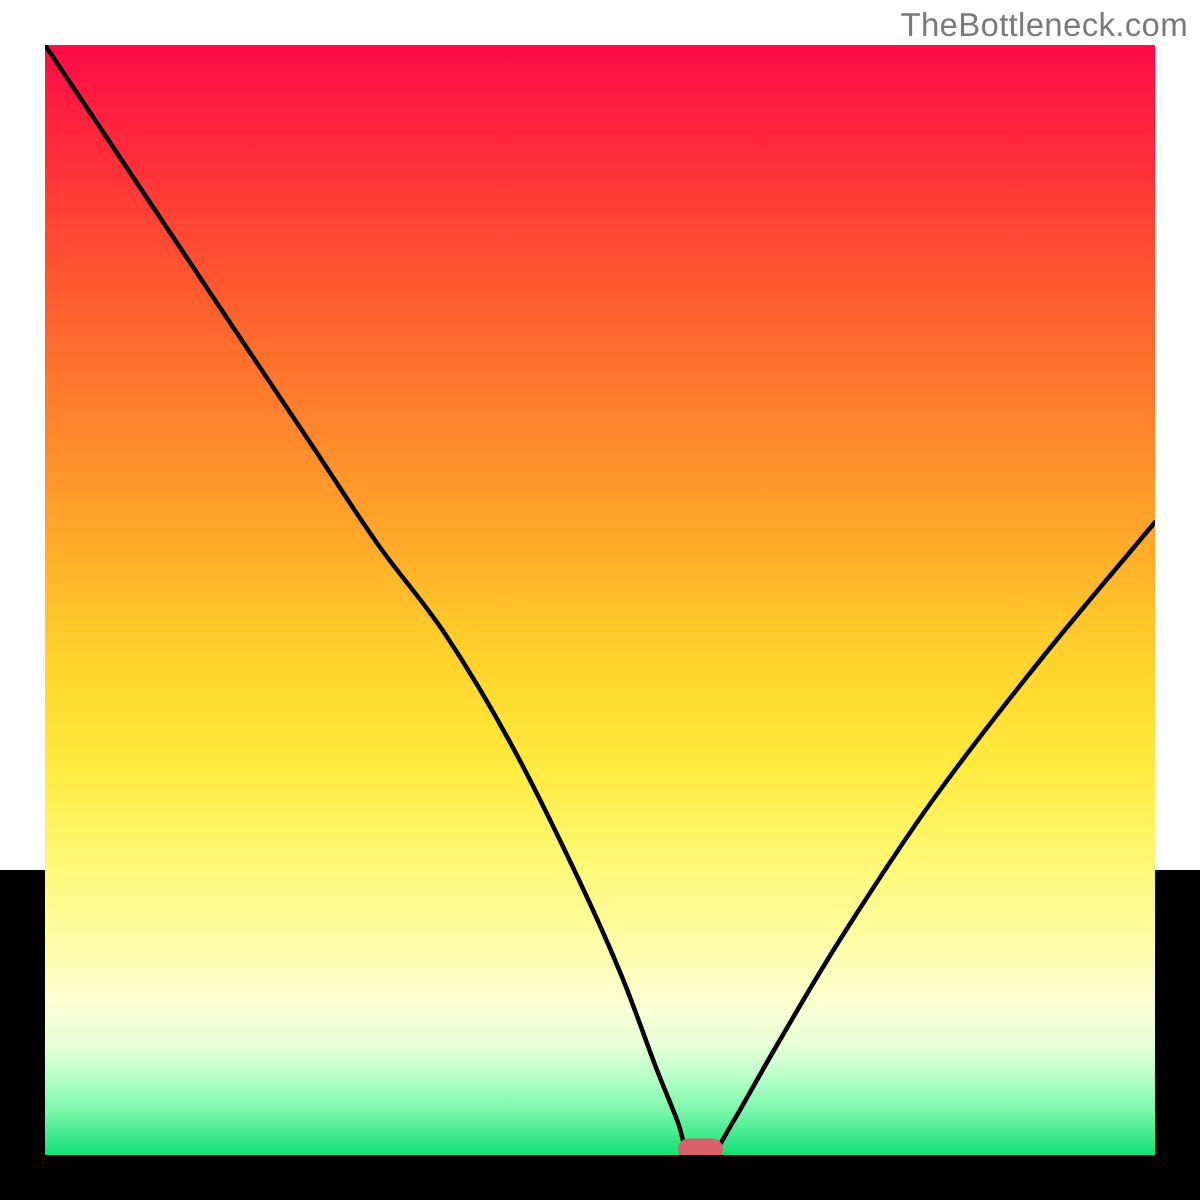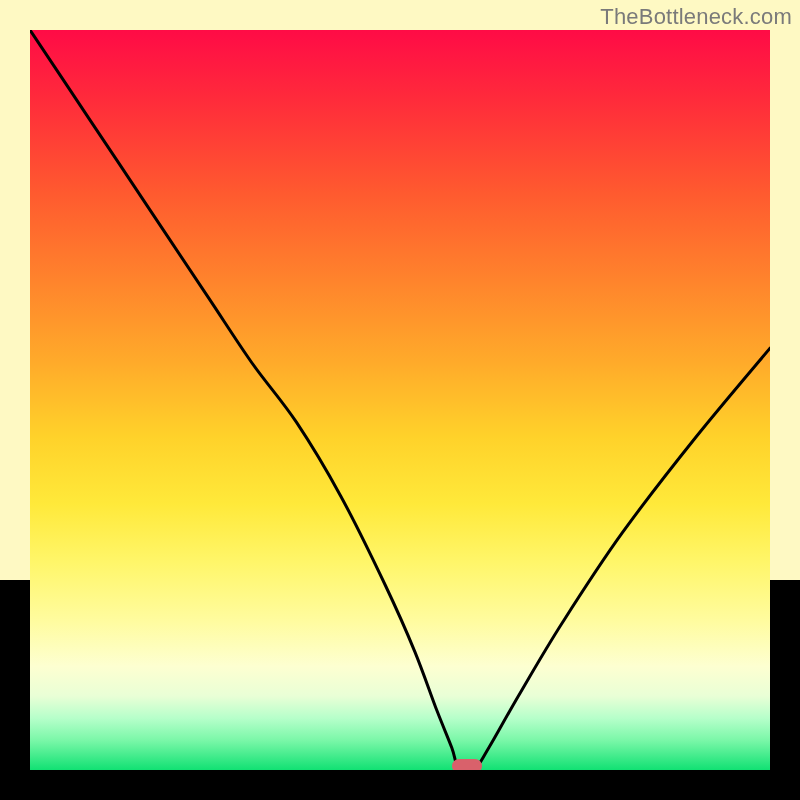--- a/index.html
+++ b/index.html
@@ -8,21 +8,21 @@
     width: 800px;
     height: 800px;
     overflow: hidden;
     background: #000;
     font-family: Arial, Helvetica, sans-serif;
   }
   .stage {
     position: relative;
     width: 800px;
     height: 580px;
-    background: #fef9c3;
+    background: #ffffff;
   }
   .plot-area {
     position: absolute;
     left: 30px;
     top: 30px;
     width: 740px;
     height: 740px;
     overflow: hidden;
   }
   .gradient-bg {

